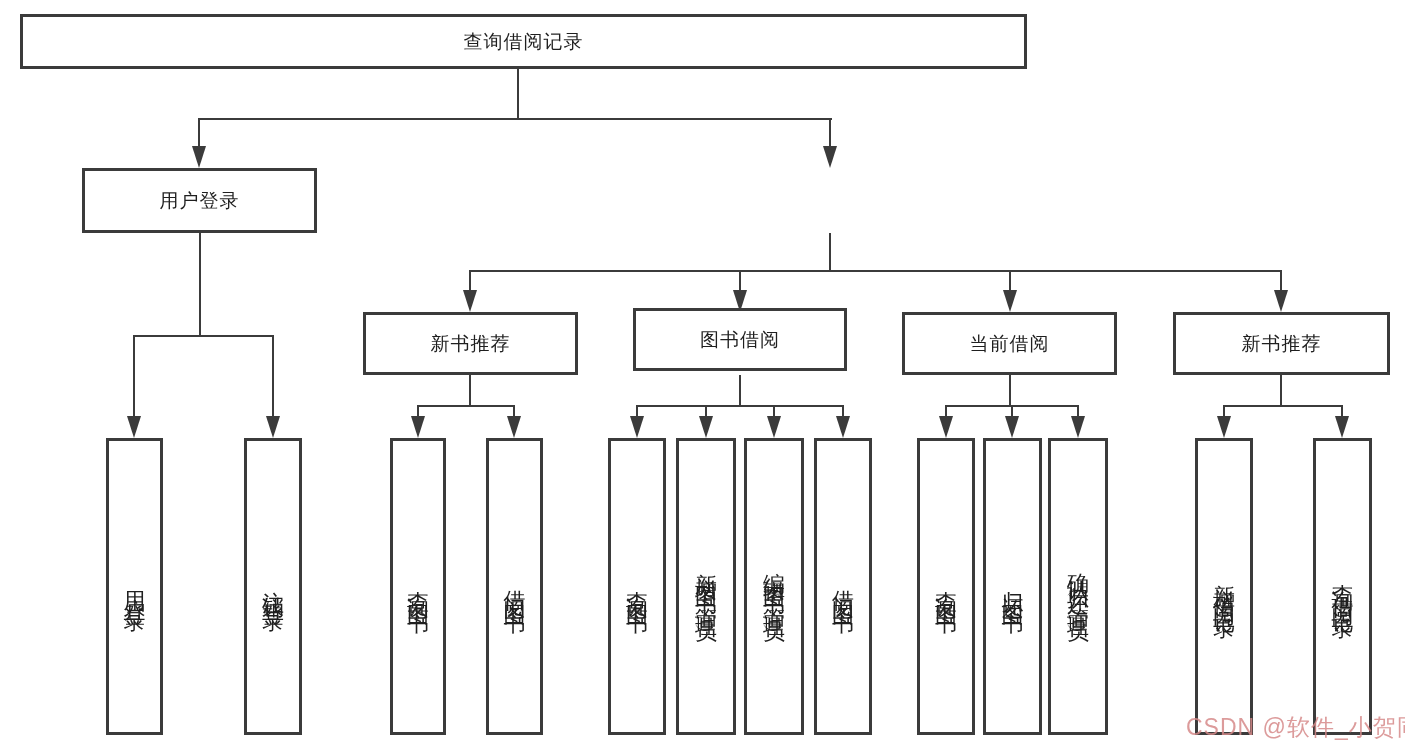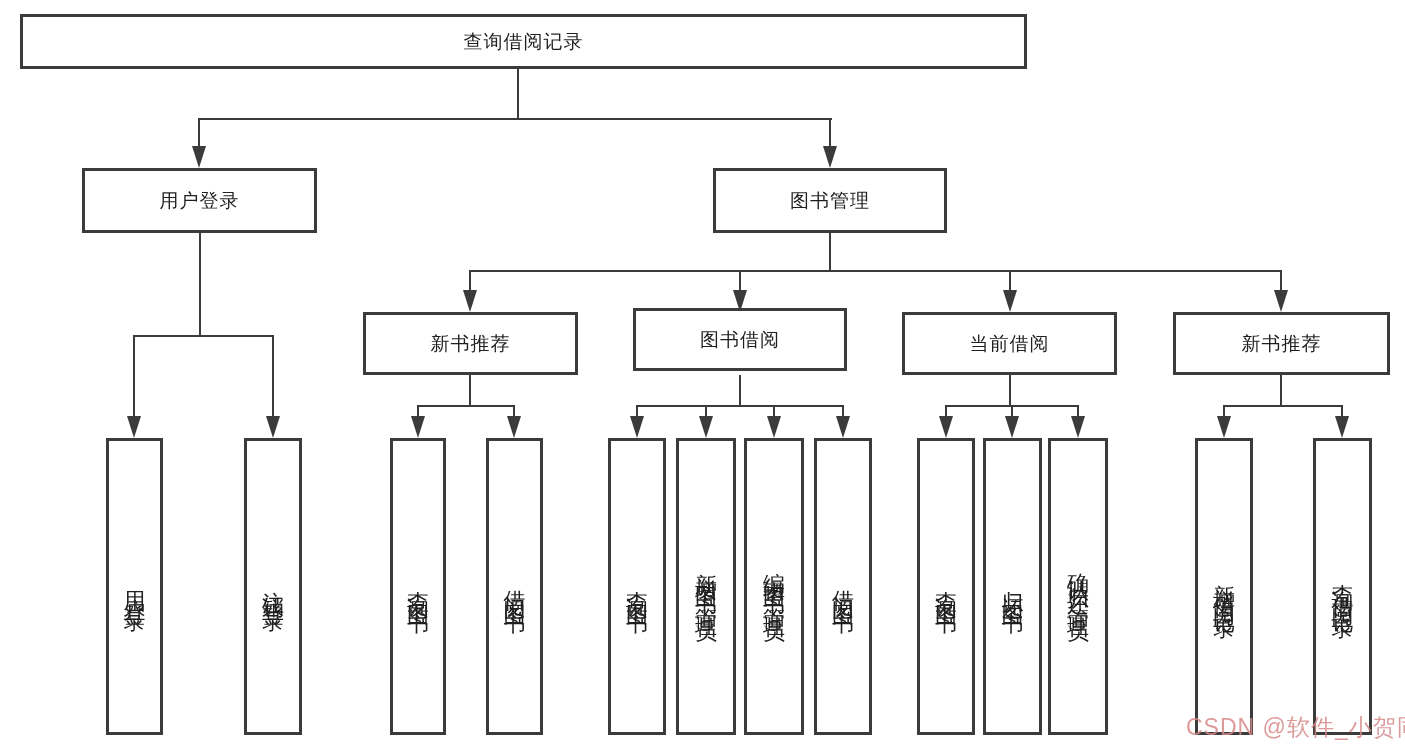--- a/index.html
+++ b/index.html
@@ -37,21 +37,20 @@
   <div class="box" style="left:20px;top:14px;width:1007px;height:55px;">查询借阅记录</div>
 
   <div class="vl" style="left:517px;top:69px;height:49px;"></div>
   <div class="hl" style="left:198px;top:118px;width:634px;"></div>
   <div class="vl" style="left:198px;top:118px;height:30px;"></div>
   <div class="arrow" style="left:192px;top:146px;"></div>
   <div class="vl" style="left:829px;top:118px;height:30px;"></div>
   <div class="arrow" style="left:823px;top:146px;"></div>
 
   <div class="box" style="left:82px;top:168px;width:235px;height:65px;">用户登录</div>
-  <div class="box" style="left:713px;top:168px;width:234px;height:65px;">图书管理</div>
 
   <div class="vl" style="left:829px;top:233px;height:37px;"></div>
   <div class="hl" style="left:470px;top:270px;width:812px;"></div>
   <div class="vl" style="left:469px;top:270px;height:22px;"></div>
   <div class="arrow" style="left:463px;top:290px;"></div>
   <div class="vl" style="left:739px;top:270px;height:22px;"></div>
   <div class="arrow" style="left:733px;top:290px;"></div>
   <div class="vl" style="left:1009px;top:270px;height:22px;"></div>
   <div class="arrow" style="left:1003px;top:290px;"></div>
   <div class="vl" style="left:1280px;top:270px;height:22px;"></div>

